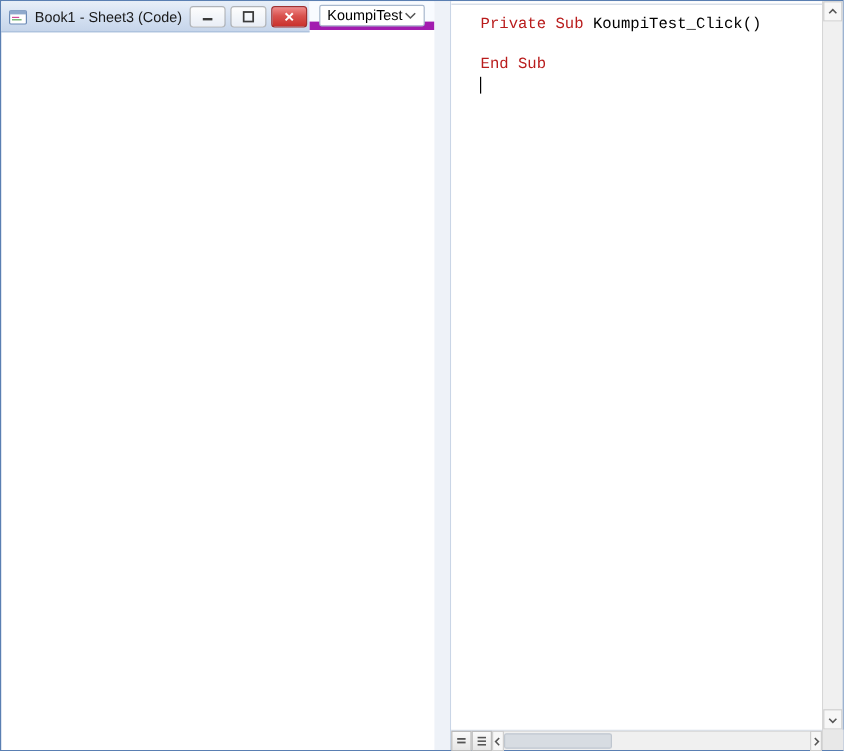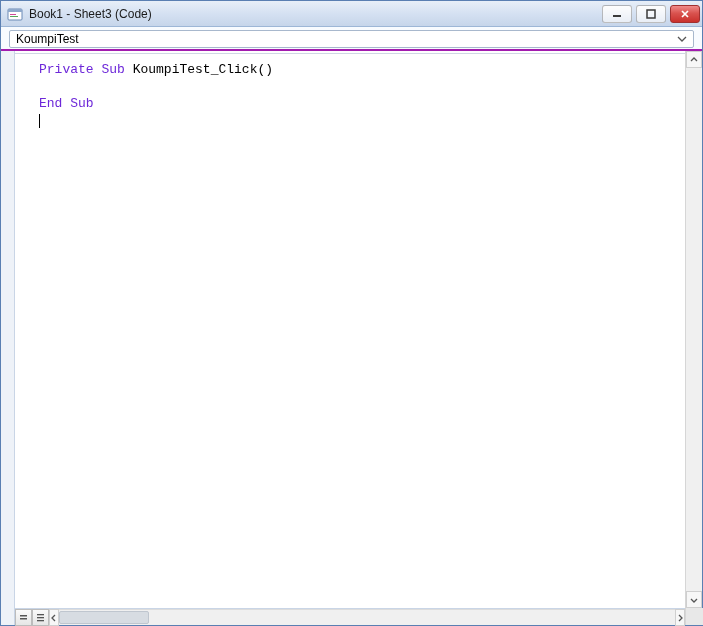--- a/index.html
+++ b/index.html
@@ -9,21 +9,21 @@
     font-size: 12px;
     background: #fff;
     width: 703px; height: 626px;
     overflow: hidden;
   }
   .window {
     width: 703px; height: 626px;
     border: 1px solid #5a7fb2;
     background: #fff;
     position: relative;
-    display: flex; flex-direction: column;
+    display: flex; flex-direction: row;
   }
   .titlebar {
     height: 26px;
     background: linear-gradient(to bottom, #e8eff8 0%, #d5e1f2 50%, #c6d5ea 100%);
     border-bottom: 1px solid #9db6d6;
     display: flex; align-items: center;
     padding: 0 2px 0 6px;
     gap: 6px;
   }
   .titlebar .icon { width: 16px; height: 16px; flex: 0 0 16px; }
@@ -40,21 +40,21 @@
   .winbtn.close {
     background: linear-gradient(to bottom, #f08b8a, #d9534f 45%, #c9302c 100%);
     border-color: #a03030;
   }
   .winbtn svg { pointer-events: none; }
   .dropdowns {
     height: 24px;
     display: flex; gap: 10px;
     padding: 3px 8px;
     background: #f8fbff;
-    border-bottom: 2px solid #a21caf;
+    border-bottom: 7px solid #a21caf;
   }
   .combo {
     flex: 1;
     display: flex; align-items: center; justify-content: space-between;
     border: 1px solid #a8b8cd;
     background: #fff;
     padding: 0 4px 0 6px;
     font-size: 12px;
     height: 18px;
     border-radius: 2px;
@@ -88,21 +88,21 @@
     flex: 1;
     background: #fff;
     font-family: "Courier New", monospace;
     font-size: 13px;
     line-height: 17px;
     white-space: pre;
     padding: 10px 0 0 24px;
     overflow: hidden;
     position: relative;
   }
-  .kw { color: #6d28d9; }
+  .kw { color: #b91c1c; }
   .cursor {
     display: inline-block;
     width: 1px; height: 14px;
     background: #000;
     vertical-align: text-bottom;
   }
   .vscroll {
     width: 17px;
     background: #f0f0f0;
     border-left: 1px solid #d6d6d6;

